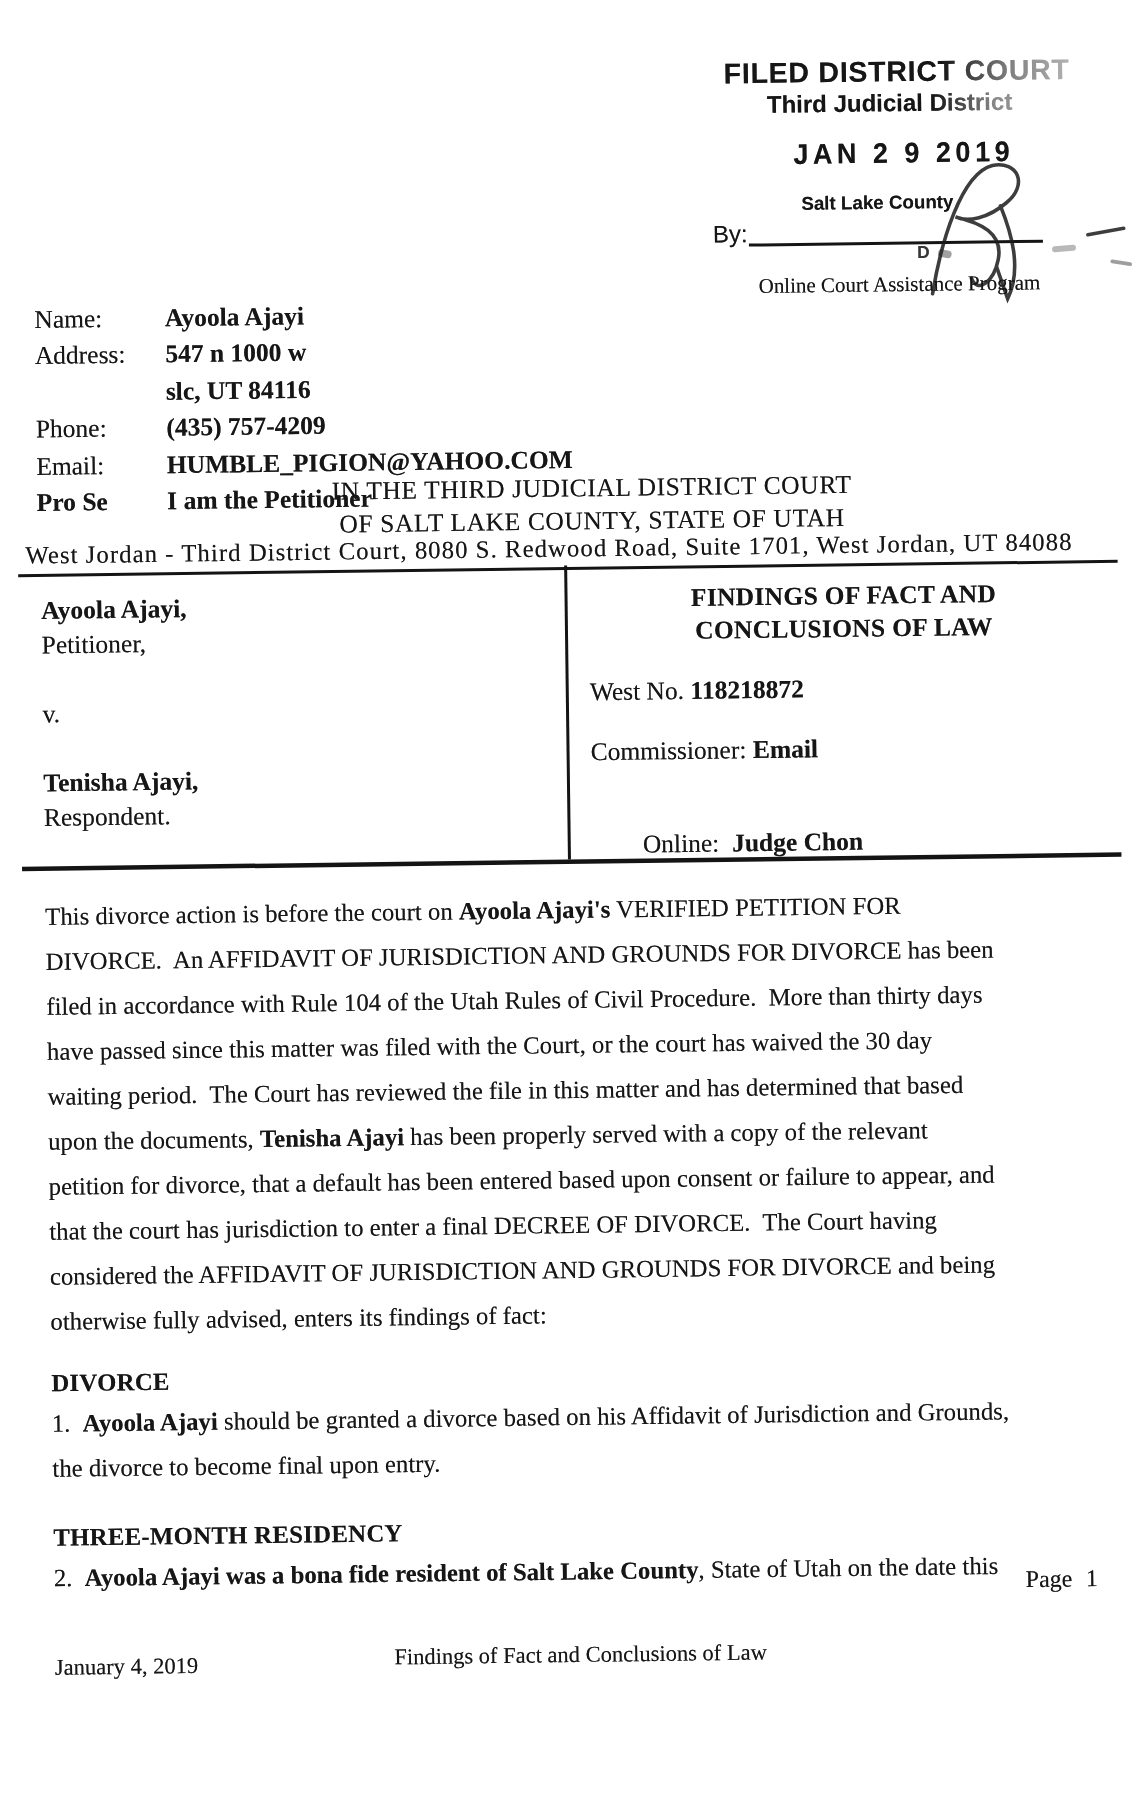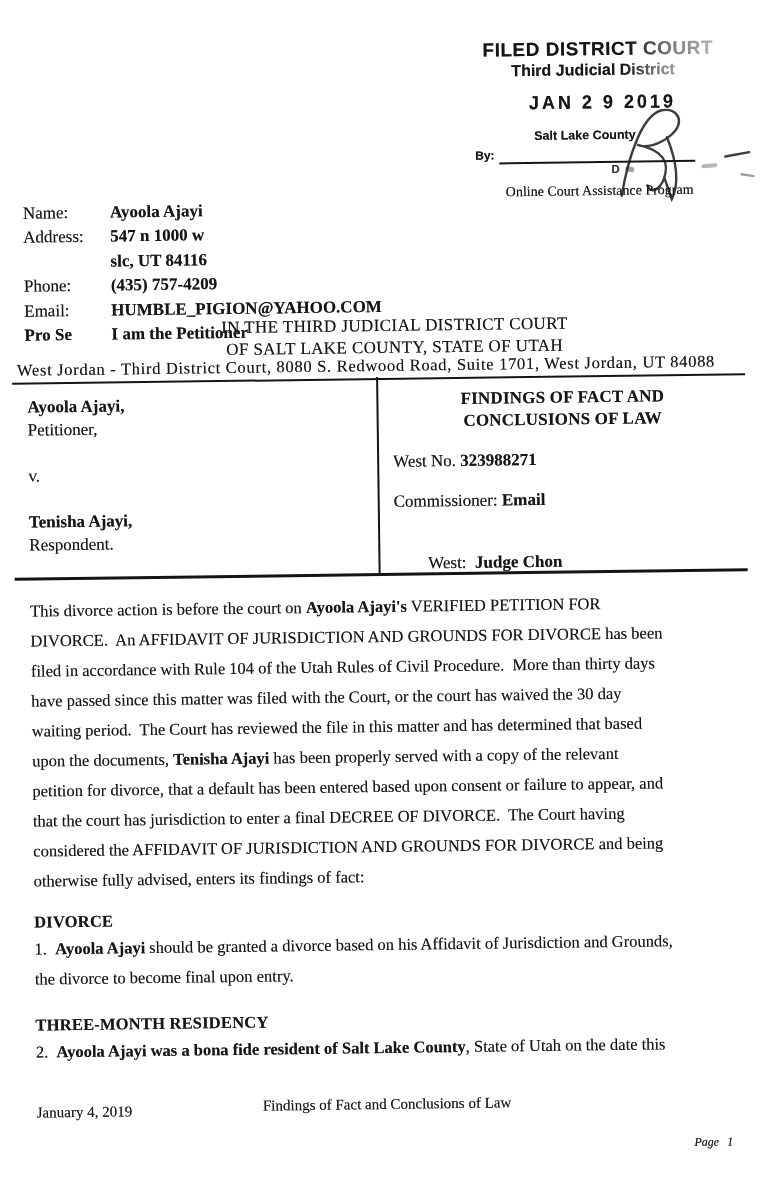--- a/index.html
+++ b/index.html
@@ -41,21 +41,21 @@
     transform: scaleY(1.05);
     -webkit-mask-image: linear-gradient(90deg,#000 0%,#000 80%,rgba(0,0,0,.55) 92%,rgba(0,0,0,.4) 100%);
     mask-image: linear-gradient(90deg,#000 0%,#000 80%,rgba(0,0,0,.55) 92%,rgba(0,0,0,.4) 100%);
   }
   .stamp-county {
     position: absolute; top: 96px; left: 0; width: 100%; padding-right: 28px; box-sizing: border-box;
     text-align: center; font-weight: bold; font-size: 12.5px;
   }
   .stamp-by {
     position: absolute; top: 115px; left: 26px;
-    font-weight: bold; font-size: 12px;
+    font-weight: normal; font-size: 16px;
   }
   .stamp-byline {
     position: absolute; top: 129px; left: 50px; width: 196px; height: 2px;
     background: #151515;
   }
   .stamp-deputy {
     position: absolute; top: 131px; left: 162px;
     font-weight: bold; font-size: 11.5px; opacity: .85;
   }
   .smudge1 { position: absolute; top: 135px; left: 176px; width: 9px; height: 5px;
@@ -106,21 +106,21 @@
   .rich-line { white-space: pre; line-height: 30px; height: 30px; }
 
   .findings { position: absolute; left: 30px; top: 906px; width: 716px; font-size: 16.5px; }
   .sec-heading { font-weight: bold; line-height: 24px; letter-spacing: .2px; }
   .sec2 { margin-top: 19px; }
 
   
   .footer { position: absolute; left: 0; top: 0; width: 761px; height: 1200px; pointer-events: none; }
   .footer-date { position: absolute; left: 30px; top: 1100px; font-size: 15px; }
   .footer-title { position: absolute; left: 0; top: 1096px; width: 761px; text-align: center; font-size: 15px; }
-  .footer-page { position: absolute; right: 35px; top: 1139px; font-size: 12px; word-spacing: 5px; font-style: italic; }
+  .footer-page { position: absolute; right: 35px; top: 1049px; font-size: 16px; word-spacing: 5px; }
 </style>
 </head>
 <body>
 
 <div class="sheet ink">
 
   <div class="stamp">
     <div class="stamp-l1">FILED DISTRICT COURT</div>
     <div class="stamp-l2">Third Judicial District</div>
     <div class="stamp-date">JAN 2 9 2019</div>
@@ -182,27 +182,27 @@
       <div class="cap-versus">v.</div>
       <div class="cap-respondent b">Tenisha Ajayi,</div>
       <div>Respondent.</div>
     </div>
     <div class="cap-right">
       <div class="cap-title">
         <div>FINDINGS OF FACT AND</div>
         <div>CONCLUSIONS OF LAW</div>
       </div>
       <div class="cap-row">
-        <span>West No. </span><span class="b">323988271</span>
+        <span>West No. </span><span class="b">118218872</span>
       </div>
       <div class="cap-row">
         <span>Commissioner: </span><span class="b">Email</span>
       </div>
       <div class="cap-row" style="white-space: pre;">
-        <span>West:  </span><span class="b">Judge Chon</span>
+        <span>Online:  </span><span class="b">Judge Chon</span>
       </div>
     </div>
   </div>
 
   <div class="body-text">
     <div class="rich-line"><span>This divorce action is before the court on </span><span class="b">Ayoola Ajayi's</span><span> VERIFIED PETITION FOR</span></div>
     <div class="rich-line"><span>DIVORCE.  An AFFIDAVIT OF JURISDICTION AND GROUNDS FOR DIVORCE has been</span></div>
     <div class="rich-line"><span>filed in accordance with Rule 104 of the Utah Rules of Civil Procedure.  More than thirty days</span></div>
     <div class="rich-line"><span>have passed since this matter was filed with the Court, or the court has waived the 30 day</span></div>
     <div class="rich-line"><span>waiting period.  The Court has reviewed the file in this matter and has determined that based</span></div>

